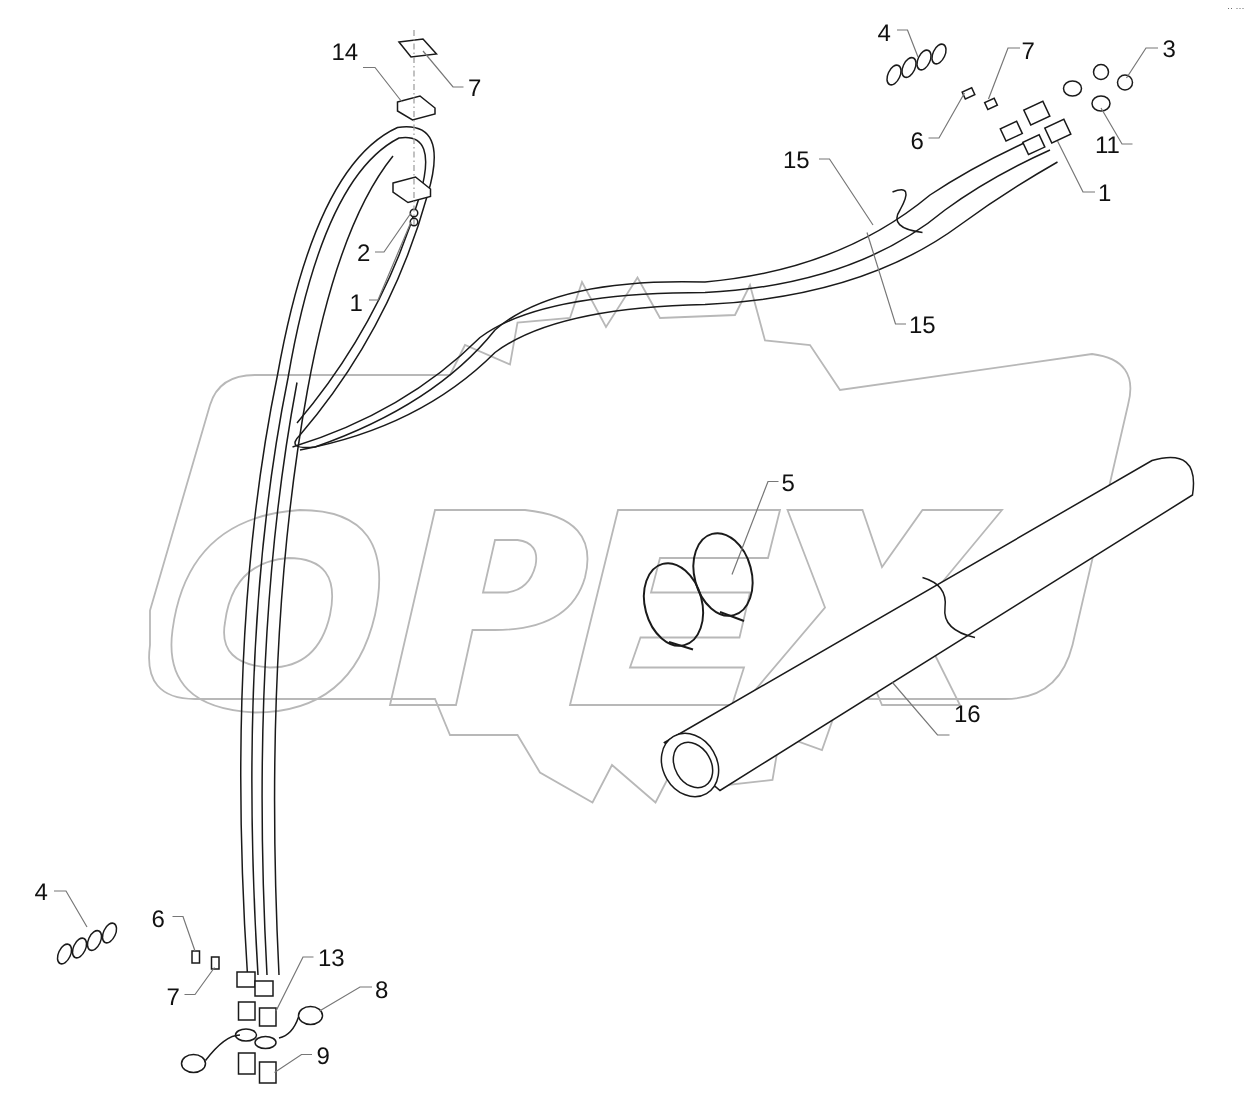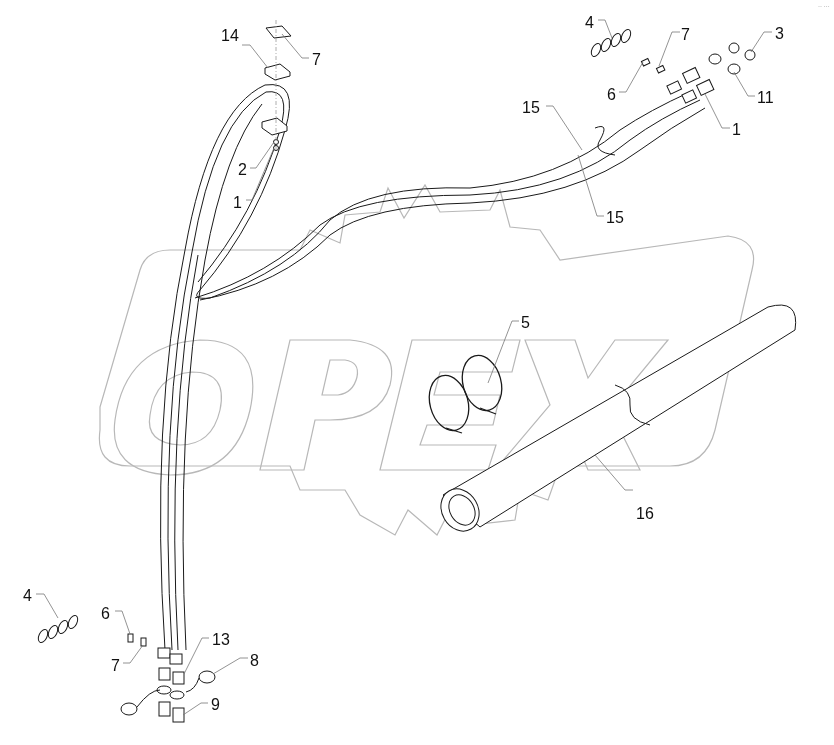--- a/index.html
+++ b/index.html
@@ -134,26 +134,26 @@
   </svg>
 
   <div class="callout" style="left:221px;top:28px">14</div>
   <div class="callout" style="left:312px;top:52px">7</div>
   <div class="callout" style="left:238px;top:162px">2</div>
   <div class="callout" style="left:233px;top:195px">1</div>
   <div class="callout" style="left:585px;top:15px">4</div>
   <div class="callout" style="left:681px;top:27px">7</div>
   <div class="callout" style="left:775px;top:26px">3</div>
   <div class="callout" style="left:607px;top:87px">6</div>
-  <div class="callout" style="left:757px;top:90px">11</div>
+  <div class="callout" style="left:730px;top:90px">11</div>
   <div class="callout" style="left:732px;top:122px">1</div>
   <div class="callout" style="left:522px;top:100px">15</div>
   <div class="callout" style="left:606px;top:210px">15</div>
   <div class="callout" style="left:521px;top:315px">5</div>
-  <div class="callout" style="left:636px;top:506px">16</div>
+  <div class="callout" style="left:636px;top:469px">16</div>
   <div class="callout" style="left:23px;top:588px">4</div>
   <div class="callout" style="left:101px;top:606px">6</div>
   <div class="callout" style="left:111px;top:658px">7</div>
   <div class="callout" style="left:212px;top:632px">13</div>
   <div class="callout" style="left:250px;top:653px">8</div>
   <div class="callout" style="left:211px;top:697px">9</div>
 
   <div class="mark" style="left:818px;top:3px">·· ···</div>
 </div>
 

